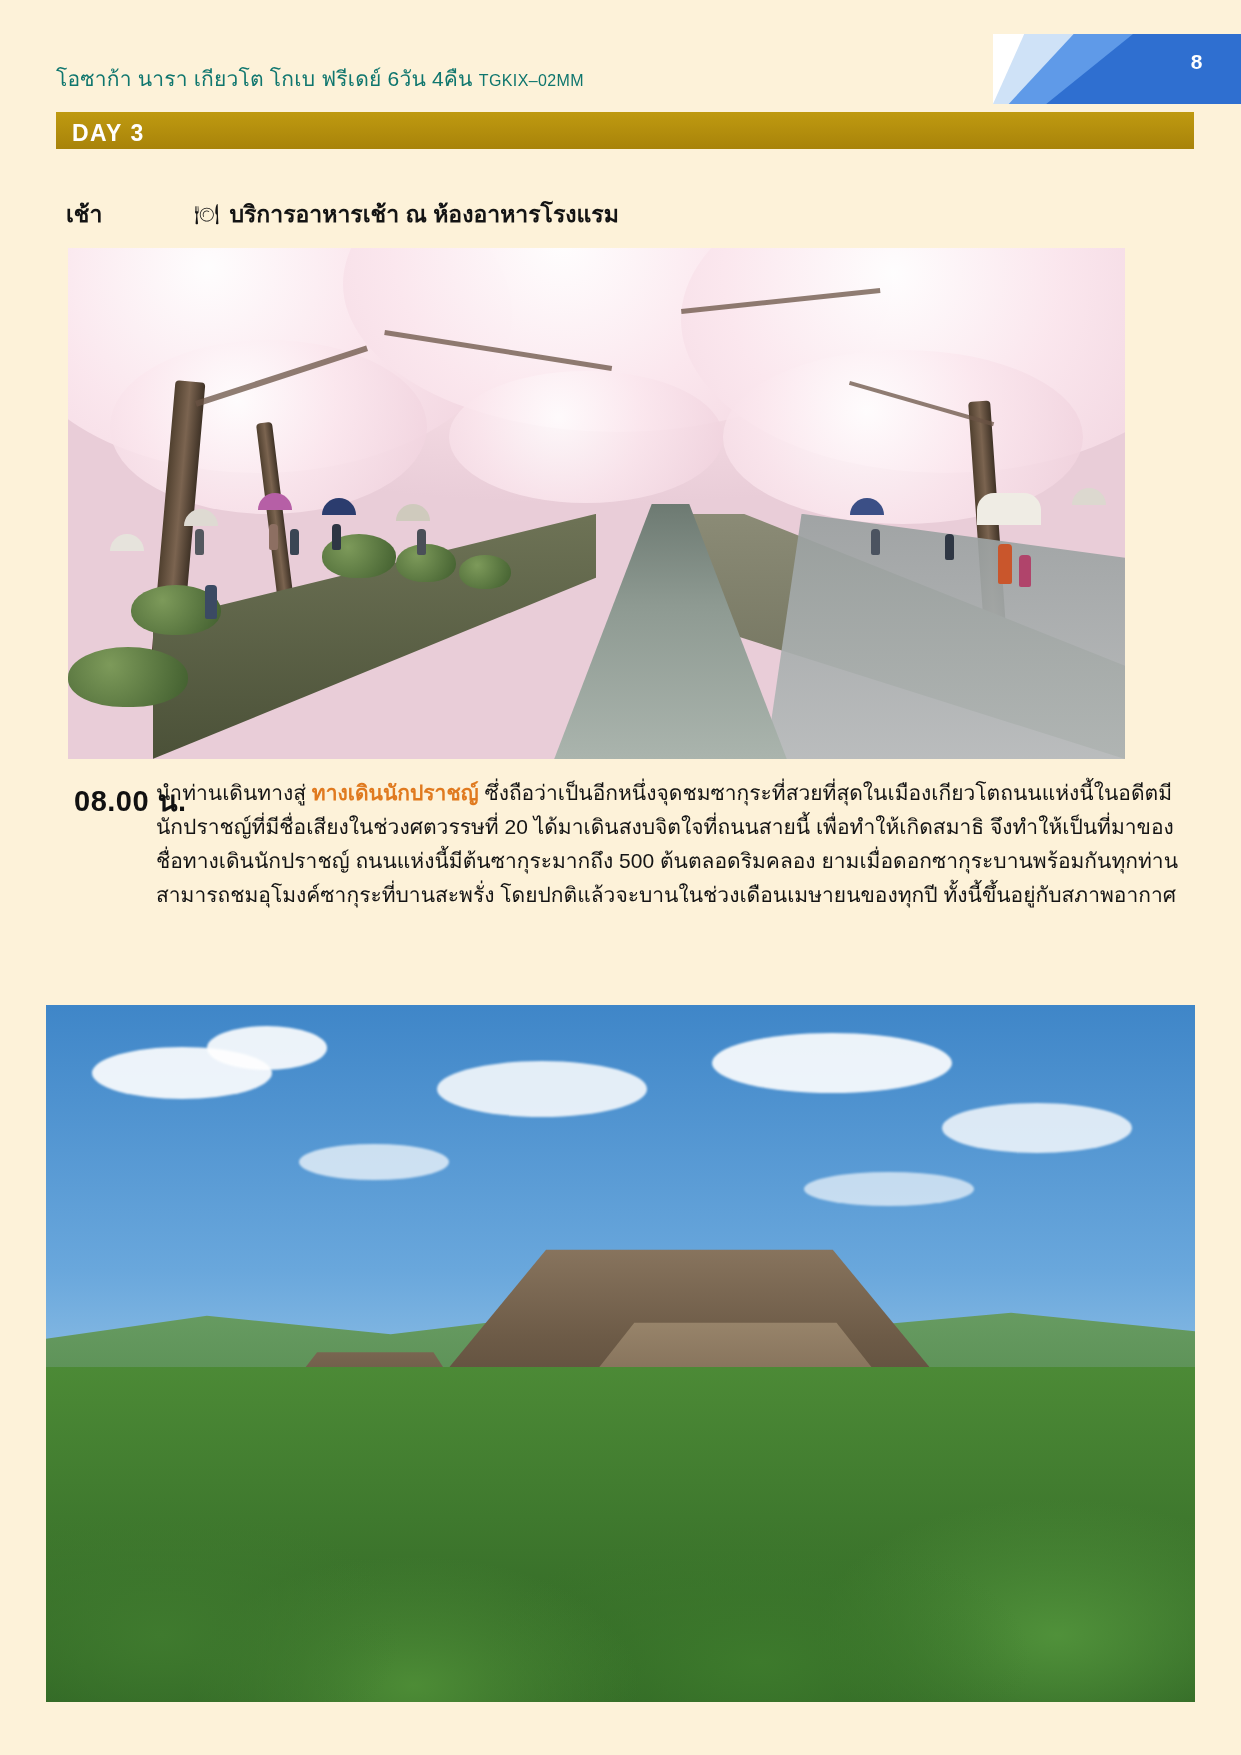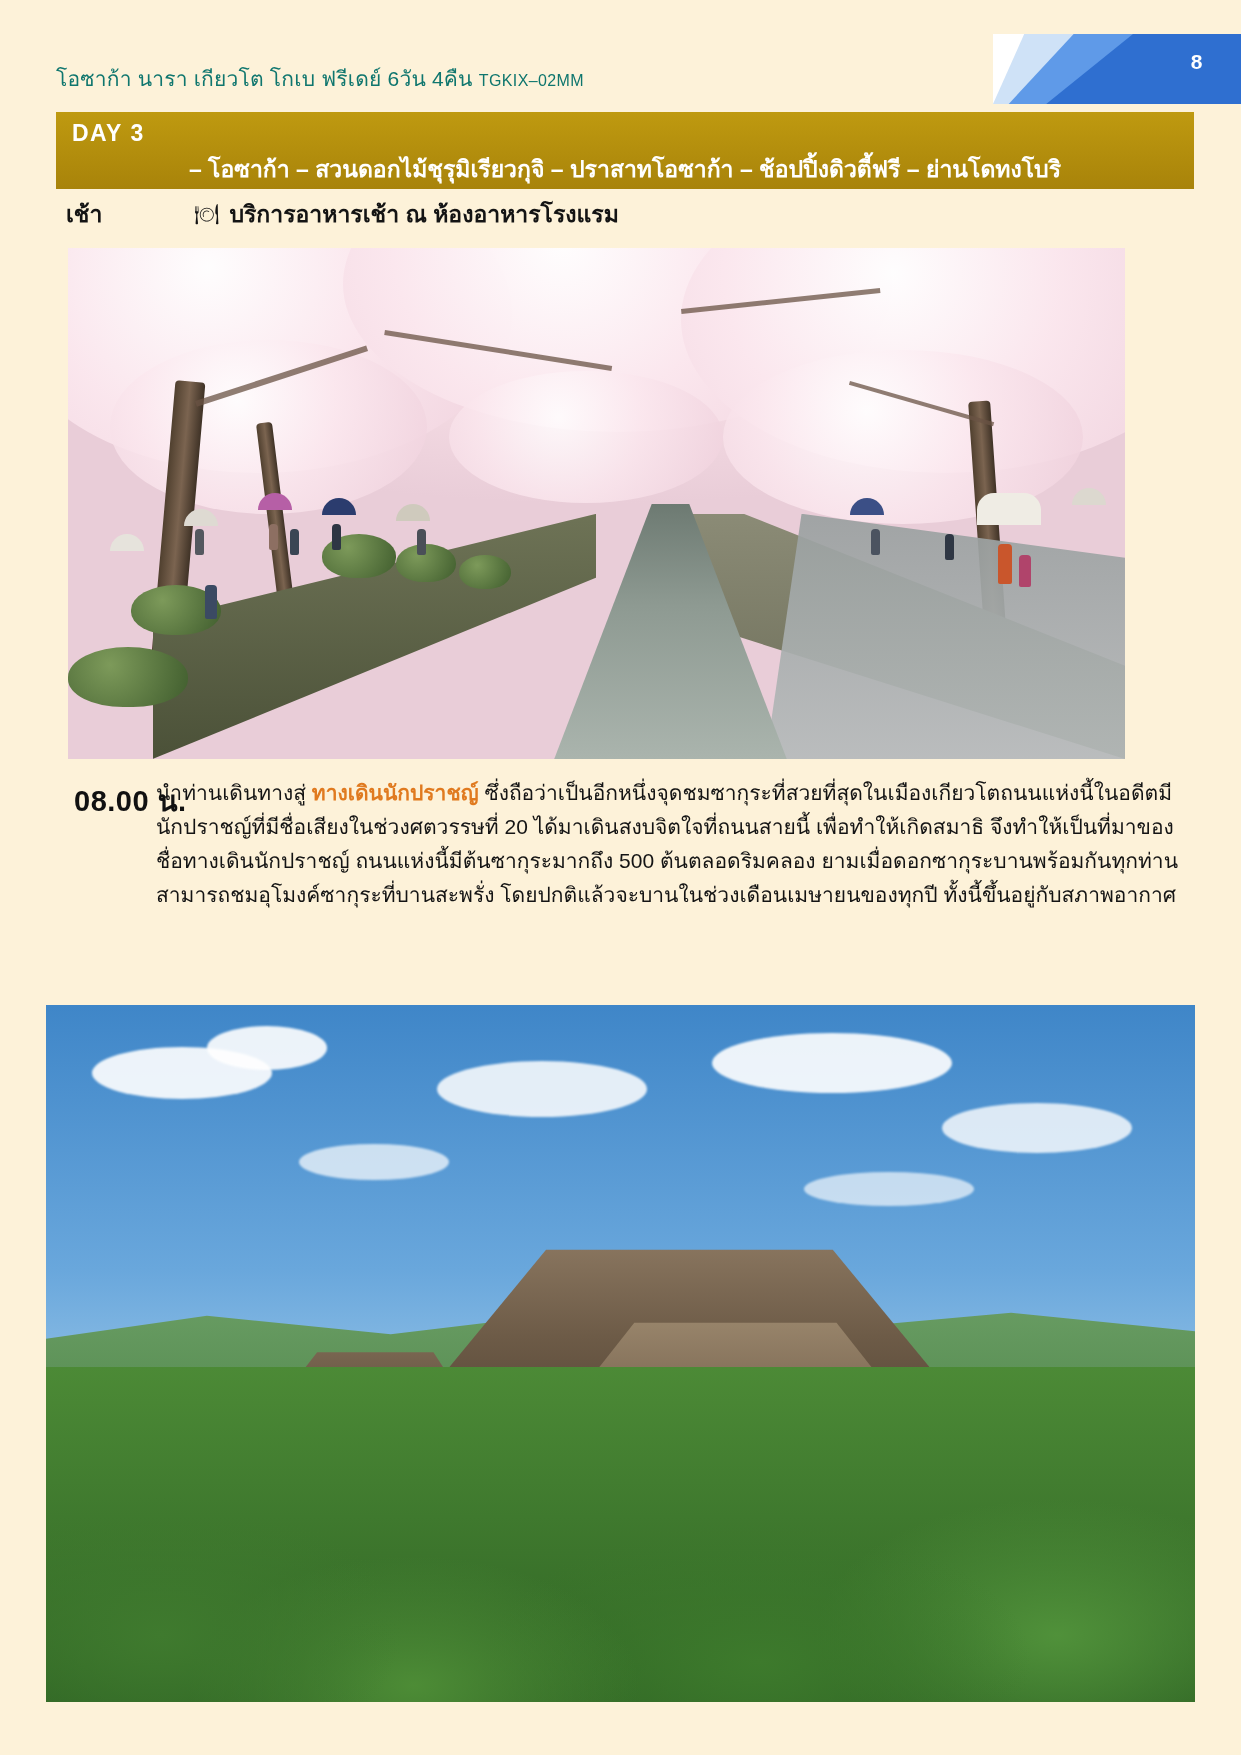--- a/index.html
+++ b/index.html
@@ -380,21 +380,20 @@
 
 <div class="tour-title">
   <span>โอซาก้า นารา เกียวโต โกเบ ฟรีเดย์ 6วัน 4คืน</span>
   <span class="code">TGKIX–02MM</span>
 </div>
 
 <div class="day-banner">
   <div class="row1">
     <span class="day-label">DAY 3</span>
   </div>
-  <div class="row2">– โอซาก้า – สวนดอกไม้ชุรุมิเรียวกุจิ – ปราสาทโอซาก้า – ช้อปปิ้งดิวตี้ฟรี – ย่านโดทงโบริ</div>
 </div>
 
 <div class="morning-row">
   <span class="morning-label">เช้า</span>
   <span class="meal-icon">🍽</span>
   <span class="meal-text">บริการอาหารเช้า ณ ห้องอาหารโรงแรม</span>
 </div>
 
 <div class="photo" id="photo-sakura">
   <div class="sky-canopy"></div>

